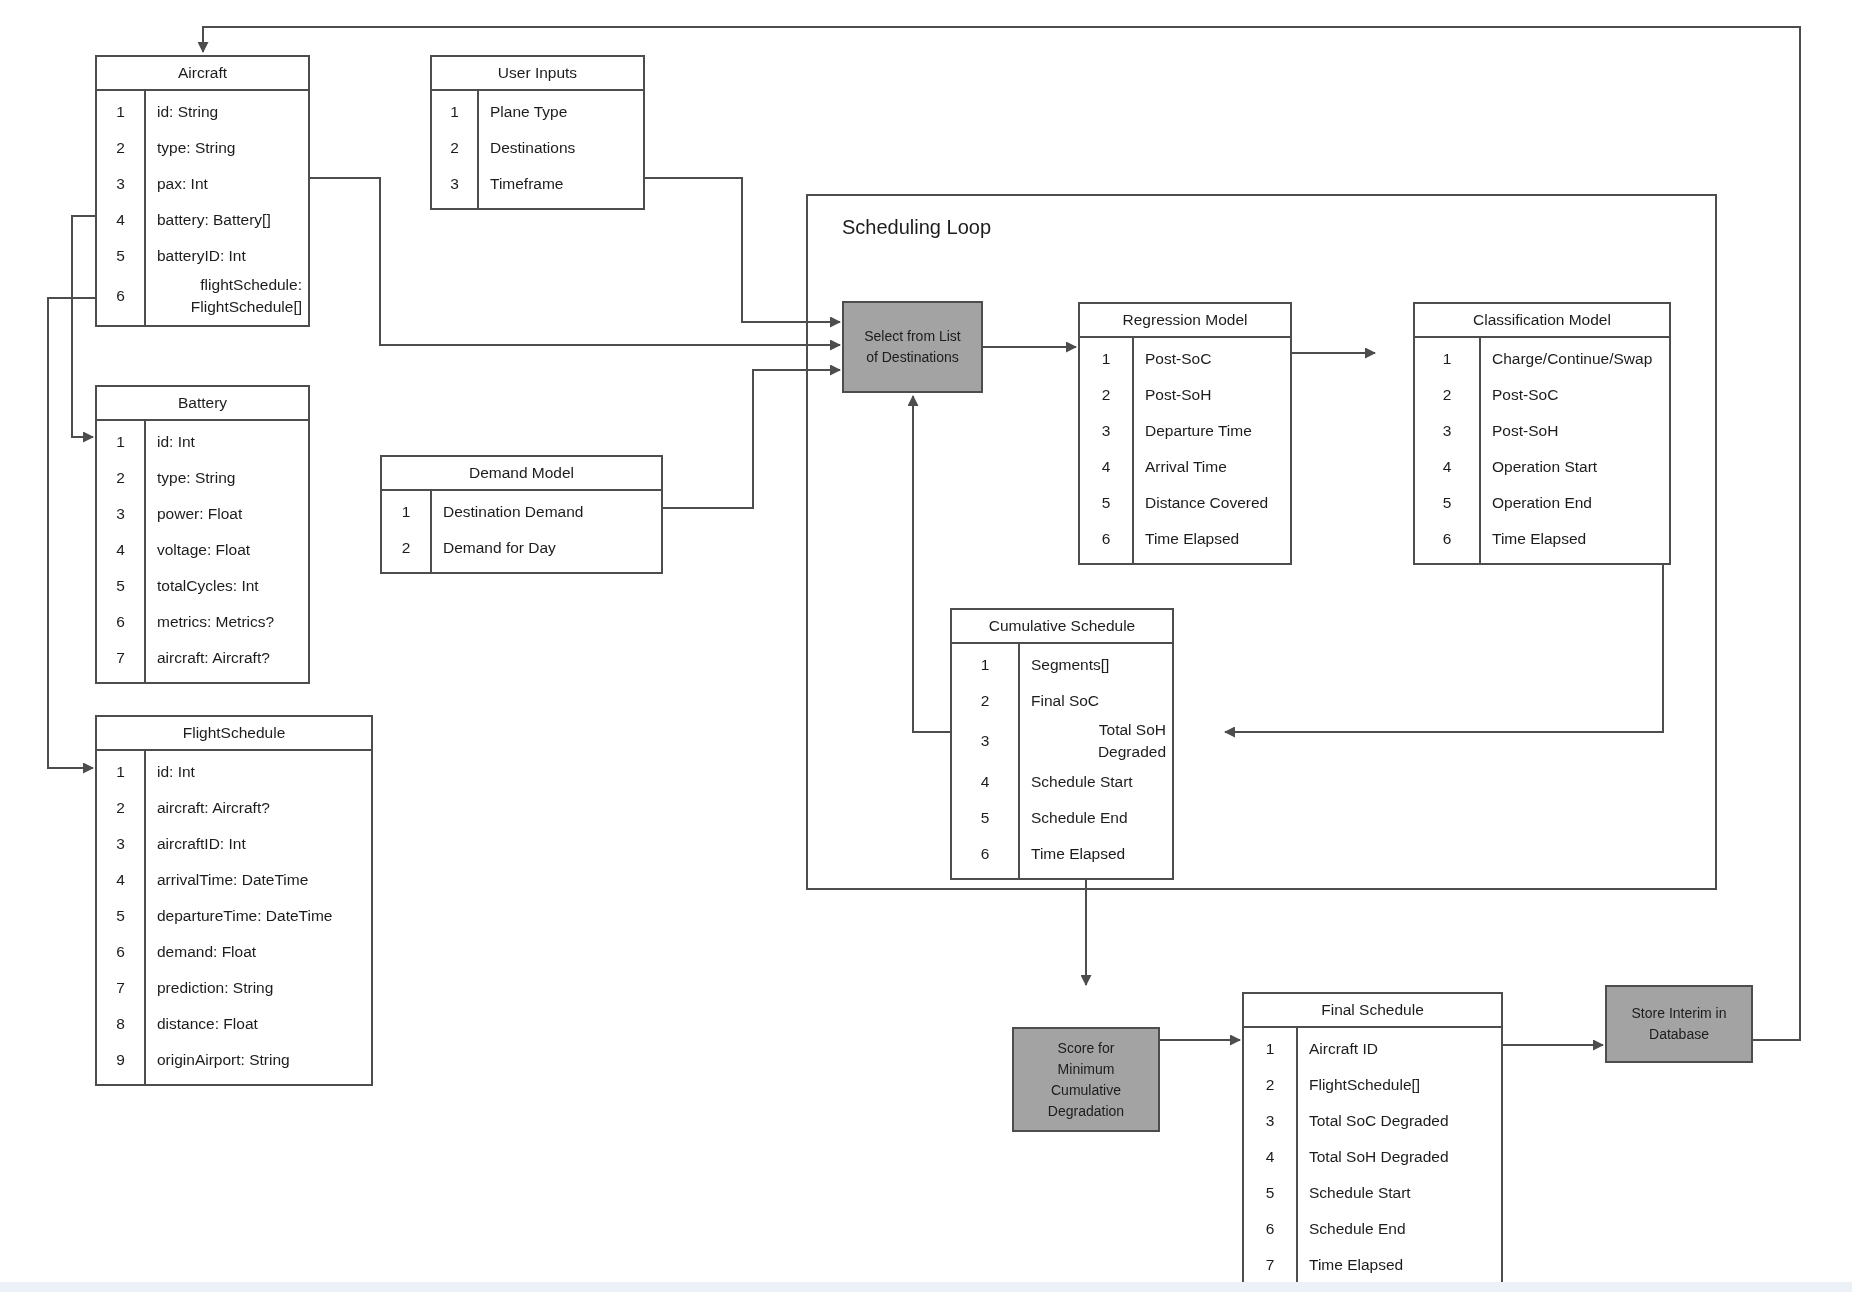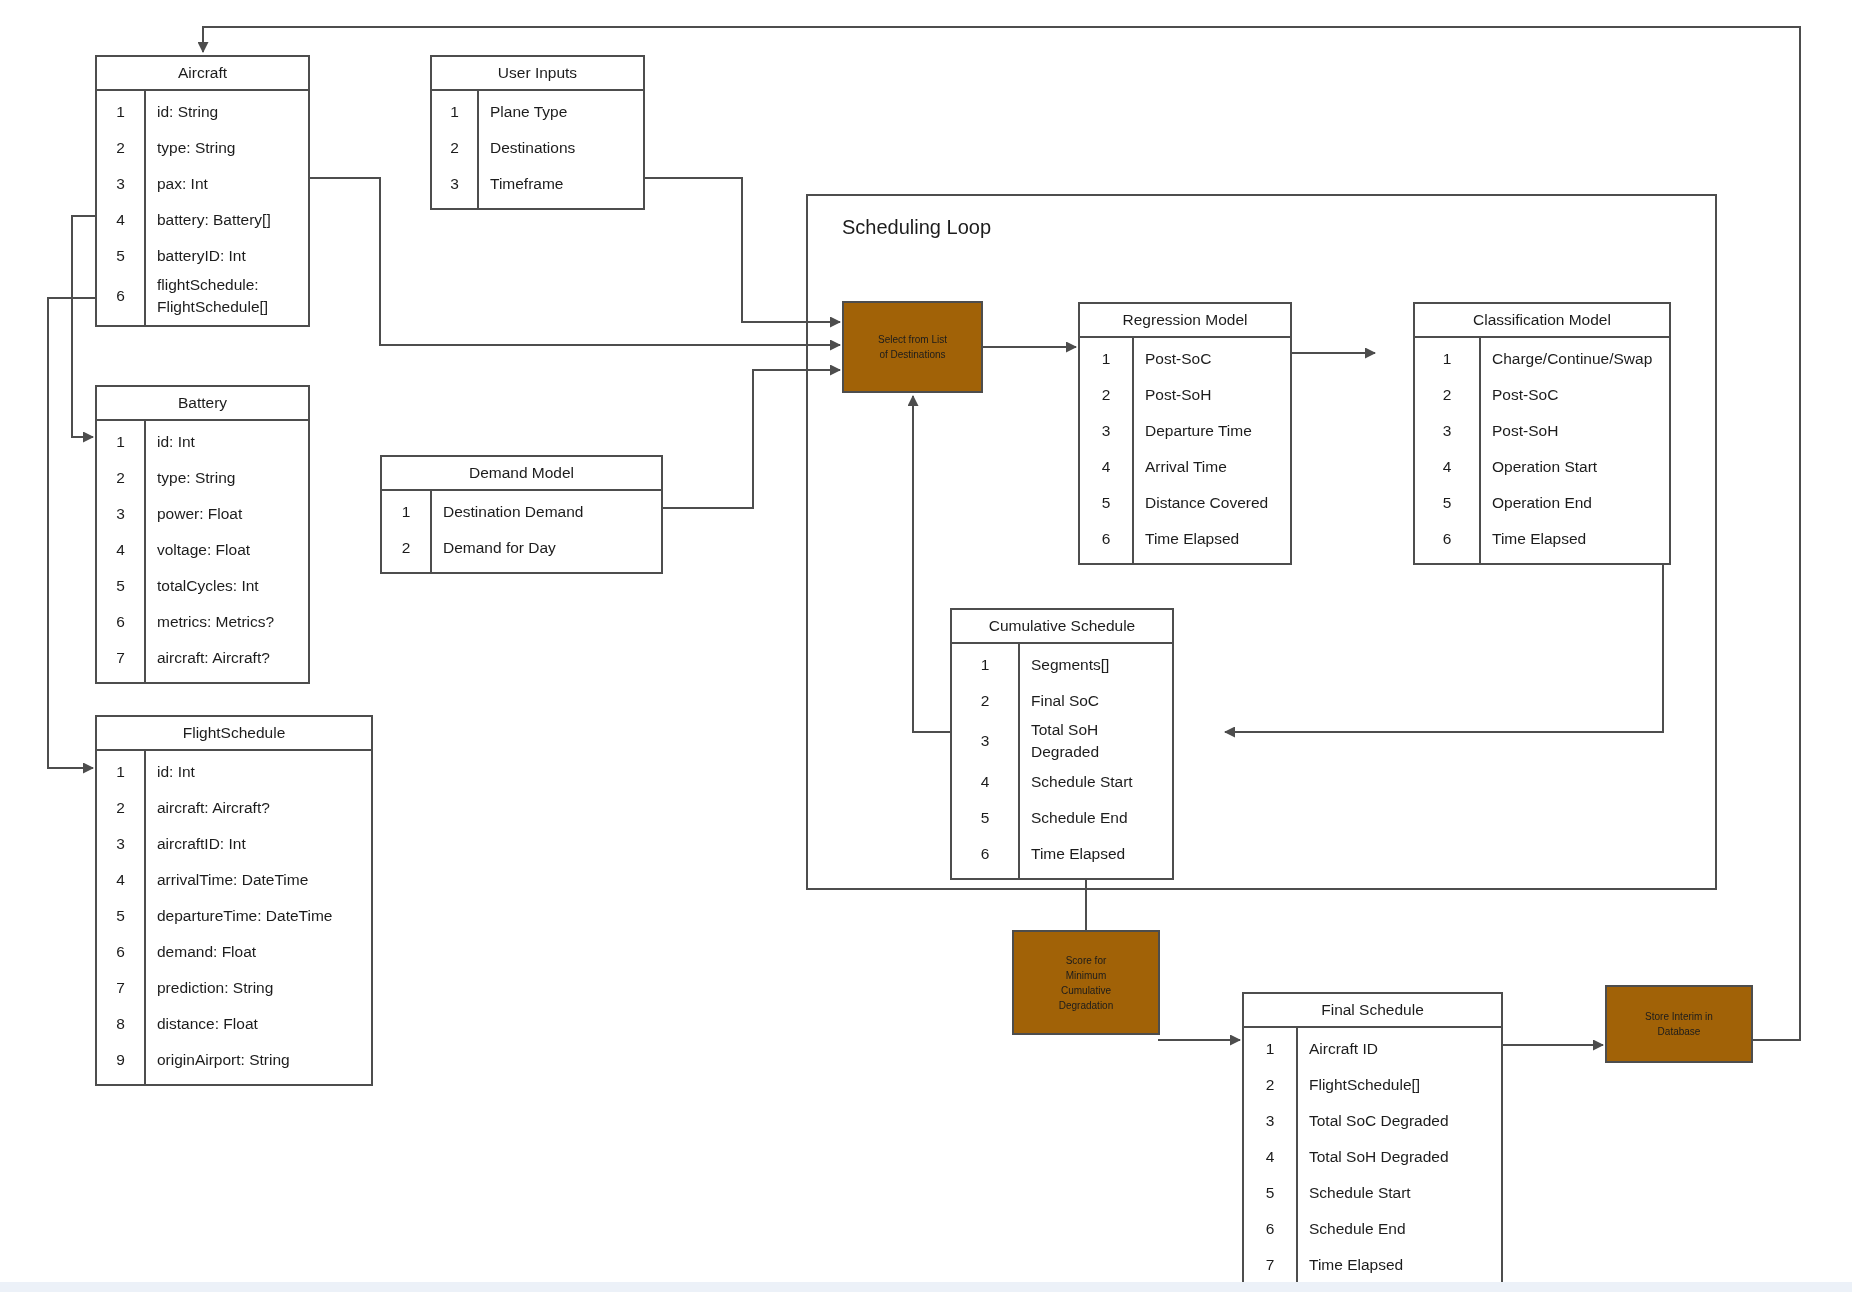--- a/index.html
+++ b/index.html
@@ -11,25 +11,25 @@
     position:absolute;background:#ffffff;border:2px solid #4d4d4d;
     box-sizing:border-box;font-size:15.5px;
   }
   .entity-title{
     text-align:center;padding:7px 4px;border-bottom:2px solid #4d4d4d;
   }
   .entity-body{position:relative;padding:3px 0 6px 0;}
   .vdiv{position:absolute;left:var(--numw,47px);top:0;bottom:0;width:2px;background:#4d4d4d;}
   .entity-row{display:flex;align-items:center;min-height:36px;}
   .num{width:var(--numw,47px);text-align:center;flex:none;}
-  .lbl{padding:0 6px 0 13px;line-height:1.45;}
+  .lbl{padding:0 6px 0 13px;line-height:1.45;text-align:right;}
   .pbox{
-    position:absolute;background:#a16207;border:2px solid #4d4d4d;box-sizing:border-box;
+    position:absolute;background:#a3a3a3;border:2px solid #4d4d4d;box-sizing:border-box;
     display:flex;align-items:center;justify-content:center;text-align:center;
-    font-size:10px;line-height:1.5;white-space:pre-line;padding:2px;
+    font-size:14px;line-height:1.5;white-space:pre-line;padding:2px;
   }
   .loop{position:absolute;border:2px solid #4d4d4d;box-sizing:border-box;background:transparent;}
   .loop-label{position:absolute;left:34px;top:20px;font-size:20px;}
   svg.connectors{position:absolute;left:0;top:0;width:1852px;height:1292px;pointer-events:none;}
   .footer-strip{position:absolute;left:0;right:0;bottom:0;height:10px;background:#ecf1f8;}
 </style>
 </head>
 <body>
 
 <div class="canvas">
@@ -319,21 +319,21 @@
         </div>
         <div class="entity-row">
           <span class="num">7</span>
           <span class="lbl">Time Elapsed</span>
         </div>
       </div>
     </div>
 
   <div class="pbox" style="left:842px;top:301px;width:141px;height:92px;">Select from List
 of Destinations</div>
-  <div class="pbox" style="left:1012px;top:930px;width:148px;height:105px;">Score for
+  <div class="pbox" style="left:1012px;top:1027px;width:148px;height:105px;">Score for
 Minimum
 Cumulative
 Degradation</div>
   <div class="pbox" style="left:1605px;top:985px;width:148px;height:78px;">Store Interim in
 Database</div>
 
   <div class="footer-strip"></div>
 </div>
 
 </body></html>

